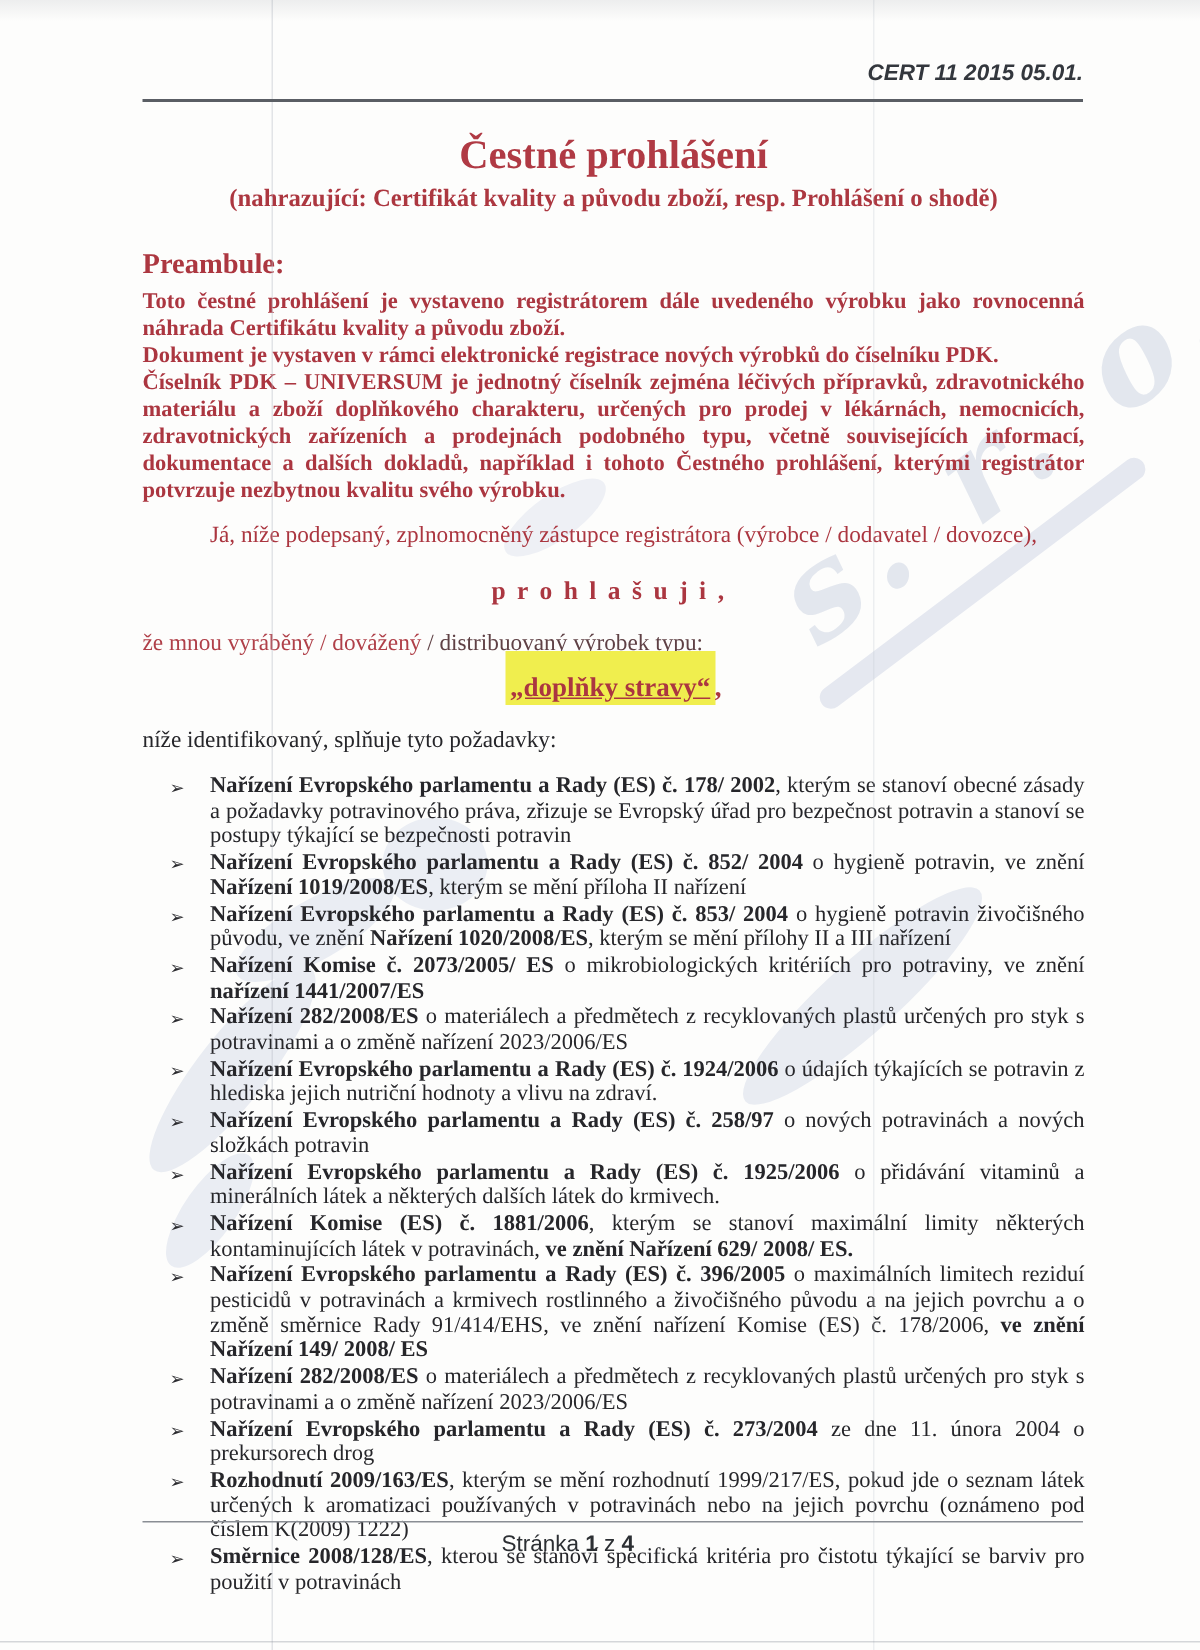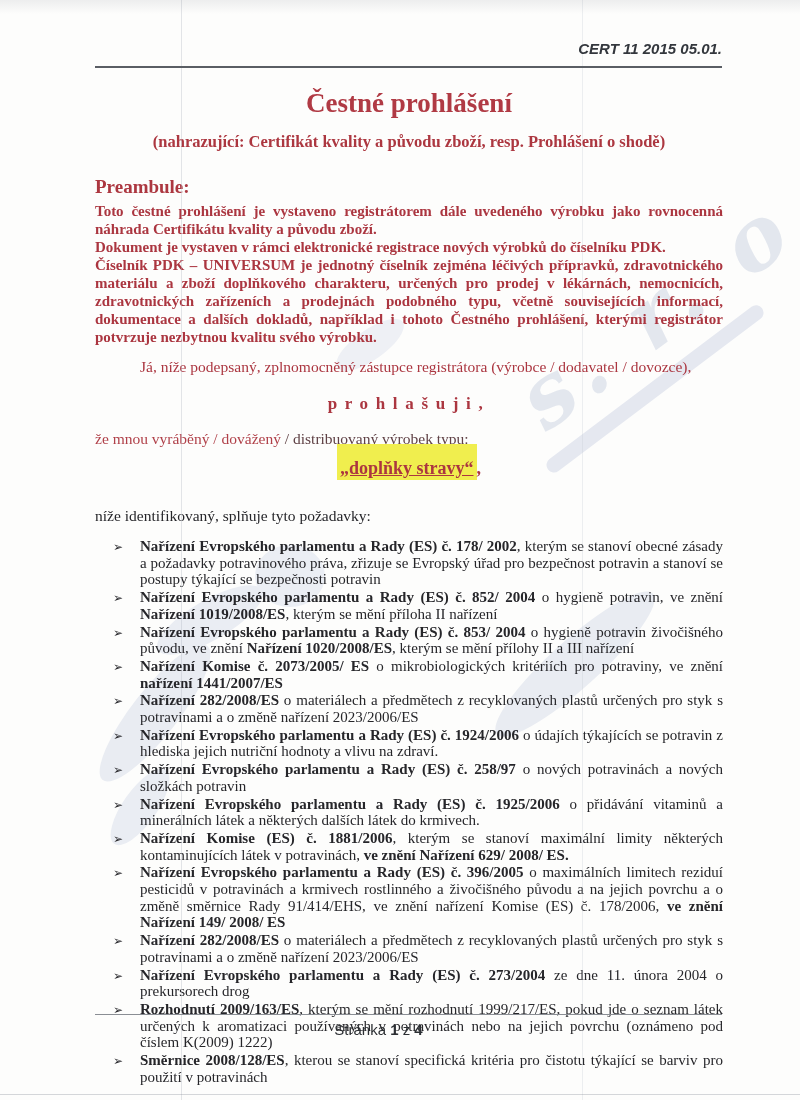--- a/index.html
+++ b/index.html
@@ -31,33 +31,33 @@
   .wm-b6{left:330px;top:330px;width:80px;height:30px;transform:rotate(-35deg);background:#eef0f5;}
 
   
   .doc-code{position:absolute;top:40px;right:78px;font-family:"Liberation Sans",sans-serif;
     font-style:italic;font-weight:600;font-size:15px;color:#33373d;z-index:4;}
   .header-rule{position:absolute;left:95px;top:66px;width:627px;height:2px;background:#5a5e64;z-index:4;}
 
   
   .content{position:absolute;left:95px;top:0;width:628px;z-index:1;color:#26262a;}
   h1.title{margin:88px 0 0 0;text-align:center;font-size:27px;font-weight:bold;color:#b03a44;}
-  .subtitle{margin-top:13px;text-align:center;font-size:16.5px;font-weight:bold;color:#ac3740;}
+  .subtitle{margin-top:3px;text-align:center;font-size:16.5px;font-weight:bold;color:#ac3740;}
   .preamble-heading{margin:24px 0 4px 0;font-size:19px;font-weight:bold;color:#ac3740;}
   .pre-par{margin:0;font-size:15px;line-height:18px;font-weight:bold;color:#ab3640;text-align:justify;}
   .intro{margin:12px 0 0 0;text-indent:45px;font-size:15.5px;color:#ab3640;}
   .verb{margin:18px 0 16px 0;text-align:center;font-size:17px;font-weight:bold;
     letter-spacing:.45em;color:#ab3640;}
   .product-intro{margin:6px 0 0 0;font-size:15.5px;}
   .product-intro .red{color:#b04049;}
   .product-intro .dark{color:#5f4145;}
   .product-line{margin:10px 0 0 0;text-align:center;font-size:18px;font-weight:bold;color:#ab3640;}
   .highlight{background:#f0ee4e;text-decoration:underline;padding:14px 3px 2px 3px;}
   .suffix{text-decoration:underline;}
-  .req-intro{margin:28px 0 0 0;font-size:15.5px;color:#26262a;}
+  .req-intro{margin:16px 0 0 0;font-size:15.5px;color:#26262a;}
   .req-list{margin-top:13px;padding-left:18px;}
   .req{display:flex;margin:0 0 1px 0;}
   .bullet{flex:none;width:27px;font-family:"DejaVu Sans",sans-serif;font-size:12px;
     padding-top:2px;color:#2a2a2e;}
   .req-body{flex:1;font-size:15px;line-height:16.7px;text-align:justify;color:#26262a;}
   .req-body .b{font-weight:bold;}
 
   
   .footer-rule{position:absolute;left:95px;top:1014px;width:627px;height:1px;background:#8a8e94;z-index:4;}
   .footer-text{position:absolute;left:0;top:1021px;width:757px;text-align:center;

